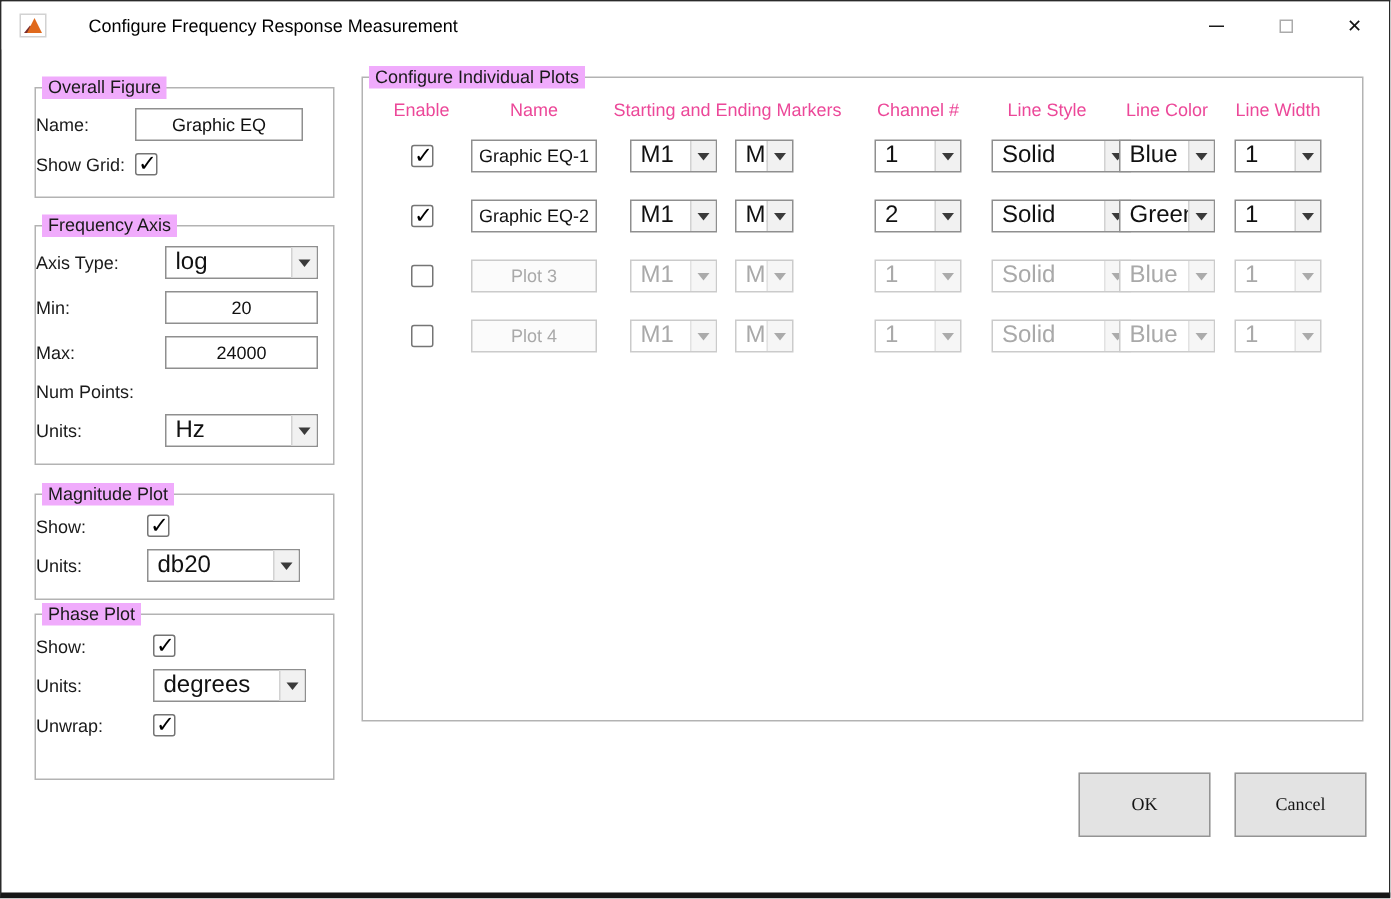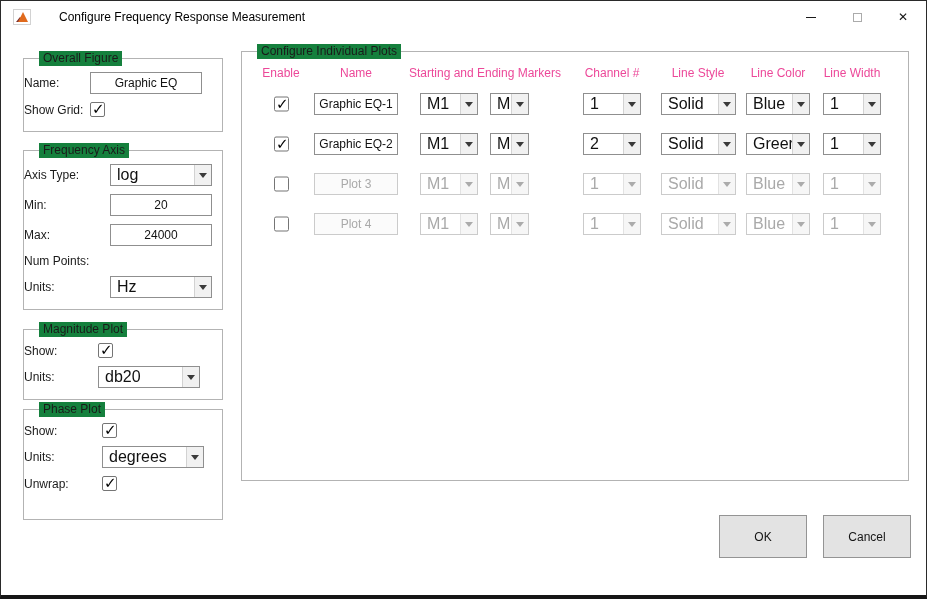--- a/index.html
+++ b/index.html
@@ -14,21 +14,21 @@
   .app-icon { margin-left:12px; width:18px; height:16px; border:1px solid #d2d2d2; background:#fff; display:flex; align-items:center; justify-content:center; }
   .titlebar-title { margin-left:8px; font-size:12px; color:#000; white-space:nowrap; }
   .titlebar-controls { margin-left:auto; display:flex; height:100%; }
   .tb-btn { width:46px; height:100%; display:flex; align-items:center; justify-content:center; background:transparent; border:none; cursor:default; }
   .glyph-min { width:10px; height:1px; background:#1a1a1a; }
   .glyph-max { width:9px; height:9px; border:1px solid #ababab; background:#fff; }
   .glyph-close { font-size:12px; color:#141414; line-height:1; font-family:"DejaVu Sans", sans-serif; }
 
   
   .groupbox { position:absolute; border:1px solid #b3b3b3; background:#fff; }
-  .gb-title { position:absolute; top:-8px; left:15px; background:#15803d; padding:0 4px; font-size:12px; line-height:15px; color:#1a1a1a; white-space:nowrap;text-align:center; }
+  .gb-title { position:absolute; top:-8px; left:4px; background:#f0abfc; padding:0 4px; font-size:12px; line-height:15px; color:#1a1a1a; white-space:nowrap;text-align:center; }
   .gb-rows { padding-top:13px; display:flex; flex-direction:column; gap:8px; }
   .gb-row { display:flex; align-items:center; }
   .gb-label { padding-right:7px; font-size:12px; color:#1a1a1a; white-space:nowrap; }
   #gb-overall .gb-label { width:66px; }
   #gb-freq    .gb-label { width:86px; }
   #gb-mag     .gb-label { width:74px; }
   #gb-phase   .gb-label { width:78px; }
 
   #gb-overall { left:22px;  top:57px;  width:200px; height:74px;  }
   #gb-freq    { left:22px;  top:149px; width:200px; height:160px; }
@@ -61,34 +61,34 @@
   .ph-width   { left:571px; width:78px; }
 
   #plot-rows { position:relative; }
   .plot-row { position:relative; height:40px; }
   .pr-cell { position:absolute; top:50%; transform:translateY(-50%); }
   .col-enable  { left:32px; }
   .col-name    { left:72px;  width:84px; }
   .col-m1      { left:178px; width:58px; }
   .col-m2      { left:248px; width:39px; }
   .col-channel { left:341px; width:58px; }
-  .col-style   { left:419px; width:75px; }
+  .col-style   { left:419px; width:93px; }
   .col-color   { left:504px; width:64px; }
   .col-width   { left:581px; width:58px; }
 
   .plot-row.disabled .text-input { color:#a9a9a9; border-color:#cbcbcb; background:#fbfbfb; }
   .plot-row.disabled .combo { border-color:#cbcbcb; }
   .plot-row.disabled .combo-value { color:#a9a9a9; }
   .plot-row.disabled .combo-arrow { background:#f6f6f6; border-left-color:#e2e2e2; }
   .plot-row.disabled .combo-arrow::after { border-top-color:#ababab; }
 
   
   .btn {
     position:absolute; width:88px; height:43px; background:#e3e3e3; border:1px solid #949494;
-    font-family:Liberation Sans, sans-serif; font-size:12px; color:#151515;
+    font-family:Liberation Serif, serif; font-size:12px; color:#151515;
     display:flex; align-items:center; justify-content:center; cursor:default;
   }
   #btn-ok { left:718px; top:514px; }
   #btn-cancel { left:822px; top:514px; }
 </style>
 </head>
 <body>
 
 <div class="window">
 

